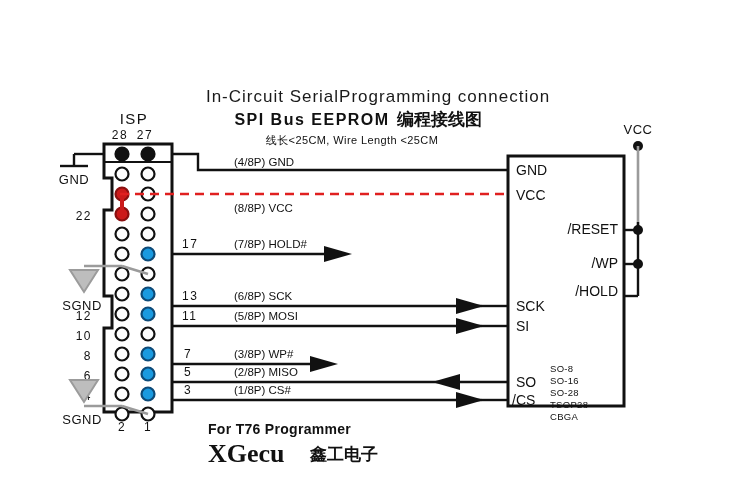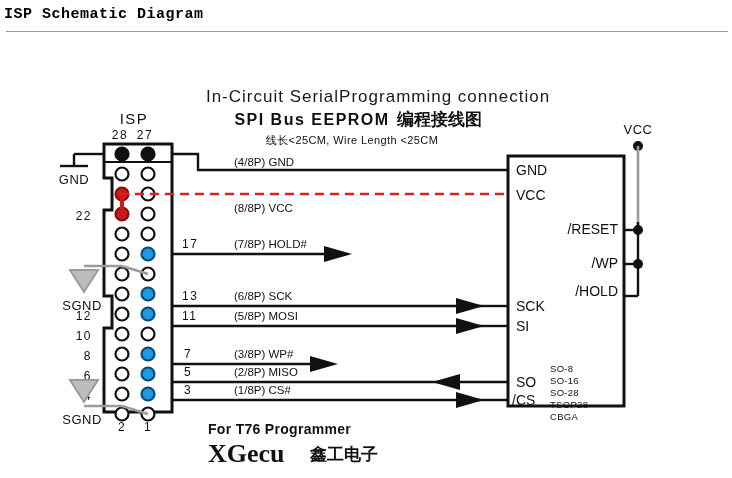--- a/index.html
+++ b/index.html
@@ -59,24 +59,20 @@
   .pin-blue{stroke:#0d4a78;stroke-width:2.2;fill:#1a9ae0;}
   .dot{fill:#111;}
   .arrow{fill:#111;}
   .tri-gnd{fill:#bdbdbd;stroke:#9b9b9b;stroke-width:2;}
 </style>
 </head>
 <body>
 
 <div id="app">
 
-  <div class="titlebar">
-    <div class="title">ISP Schematic Diagram</div>
-    <div class="rule"></div>
-  </div>
 
   <div class="canvas">
     <svg class="sheet" viewBox="0 0 732 444" xmlns="http://www.w3.org/2000/svg">
 
       <text class="t-head1" x="366" y="68" text-anchor="middle">In-Circuit SerialProgramming connection</text>
 
       <text class="t-head2" x="300" y="91" text-anchor="middle">SPI Bus EEPROM</text>
       <text class="t-cn" x="385" y="91">编程接线图</text>
 
       <text class="t-head3" x="340" y="110" text-anchor="middle">线长&lt;25CM, Wire Length &lt;25CM</text>

